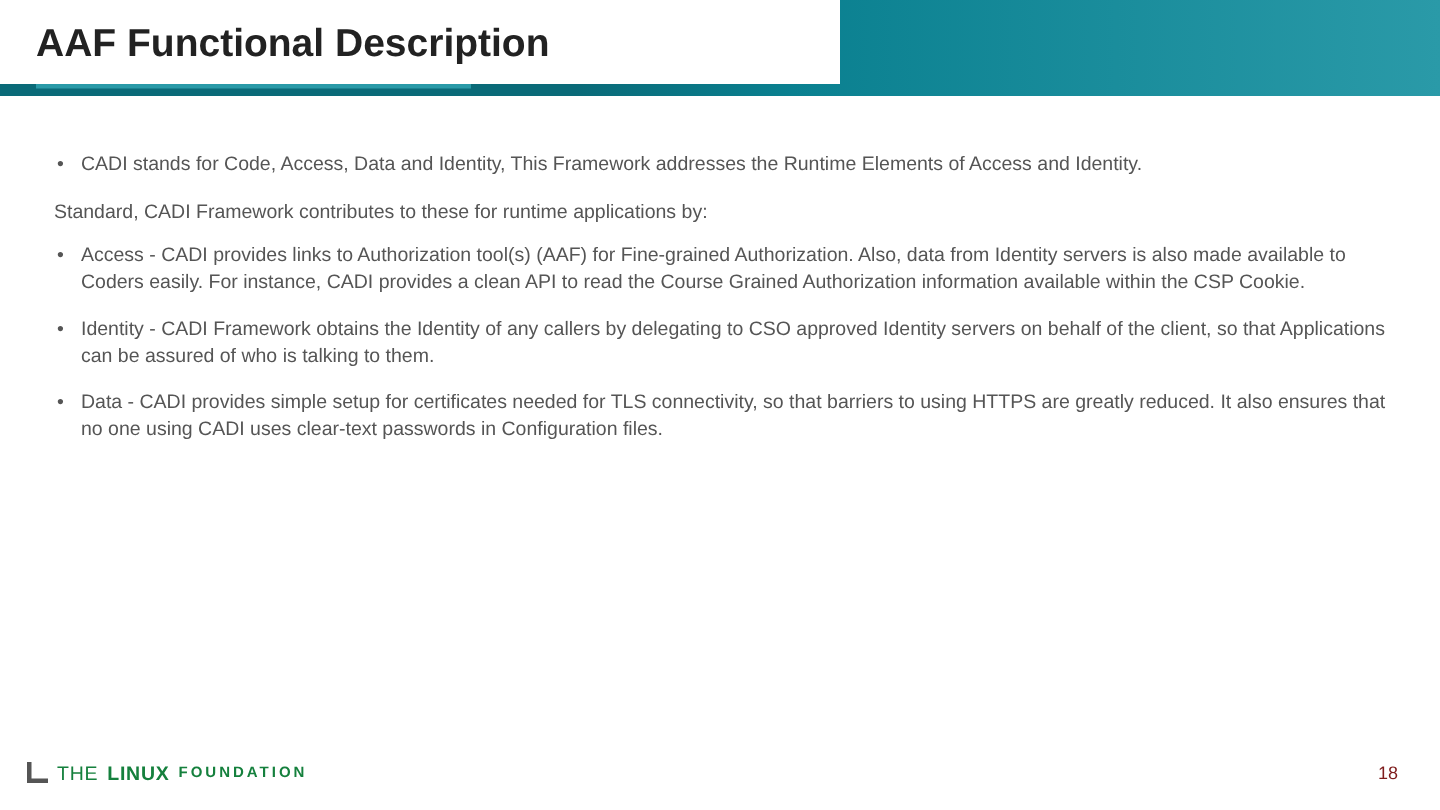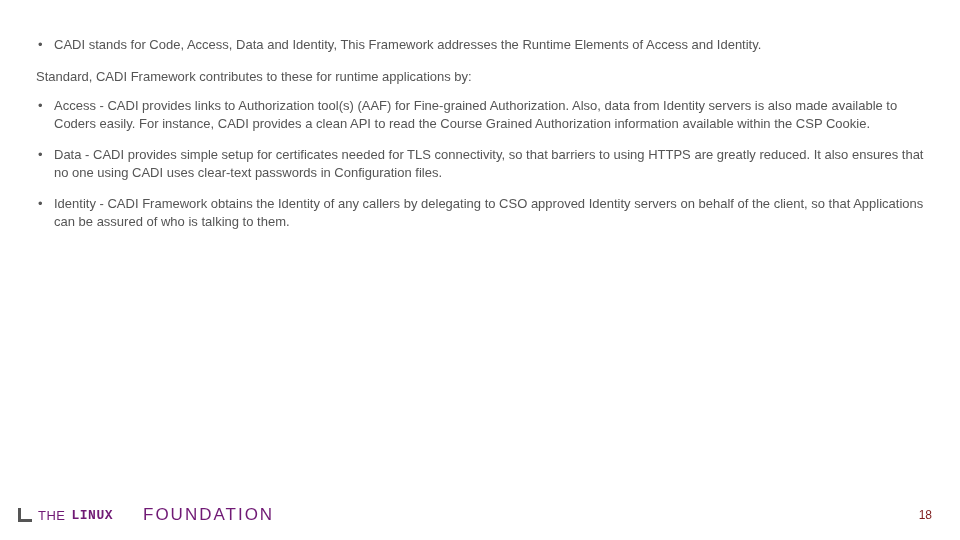--- a/index.html
+++ b/index.html
@@ -8,52 +8,58 @@
   .header-band { width: 100%; height: 64px; background: linear-gradient(90deg, #0a6a78 0%, #0a6a78 40%, #0a8090 55%, #2a9aa8 100%); position: relative; }
   .title-overlay { position: absolute; top: 0; left: 0; width: 560px; height: 56px; background: #fff; display: flex; align-items: center; padding-left: 24px; }
   .title-overlay h1 { font-size: 26px; font-weight: 700; color: #222; white-space: nowrap; }
   .title-underline { position: absolute; top: 56px; left: 24px; width: 290px; height: 3px; background: #2a9aa8; }
   .body { flex: 1; padding: 36px 34px 10px 36px; color: #555; font-size: 13px; line-height: 1.35; }
   .body ul { list-style: none; }
   .body ul.bullets > li { position: relative; padding-left: 18px; margin-bottom: 14px; }
   .body ul.bullets > li::before { content: "•"; position: absolute; left: 2px; top: 0; color: #555; }
   .body p.intro { margin: 14px 0 12px 0; }
   .footer { position: absolute; bottom: 0; left: 0; width: 100%; height: 44px; display: flex; align-items: center; justify-content: space-between; padding: 0 28px 6px 18px; }
-  .lf-logo { display: flex; align-items: center; gap: 6px; color: #701a75; font-size: 13px; letter-spacing: 0.5px; }
+  .lf-logo { display: flex; align-items: center; gap: 6px; color: #15803d; font-size: 13px; letter-spacing: 0.5px; }
   .lf-mark { width: 14px; height: 14px; position: relative; }
   .lf-mark::before, .lf-mark::after { content: ""; position: absolute; background: #555; }
   .lf-mark::before { left: 0; top: 0; width: 3px; height: 14px; }
   .lf-mark::after { left: 0; bottom: 0; width: 14px; height: 3px; }
   .lf-text1 { font-weight: 400; }
-  .lf-text2 { font-weight: 700; font-family: Liberation Mono, monospace; }
-  .lf-text3 { font-weight: 400; letter-spacing: 2px; font-size: 17px; margin-left: 24px; }
+  .lf-text2 { font-weight: 700; }
+  .lf-text3 { font-weight: 700; letter-spacing: 2px; font-size: 10px; }
   .right-footer { display: flex; align-items: center; gap: 14px; }
   .onap-logo { display: flex; align-items: center; gap: 6px; }
   .onap-mark { width: 22px; height: 22px; position: relative; }
   .onap-mark svg { width: 22px; height: 22px; }
   .onap-text { display: flex; flex-direction: column; line-height: 1; }
   .onap-text .big { font-size: 14px; font-weight: 700; color: #333; letter-spacing: 0.5px; }
   .onap-text .small { font-size: 5px; color: #666; letter-spacing: 0.3px; }
   .page-num { font-size: 12px; color: #7f1d1d; }
 </style>
 </head>
 <body>
 
 <div class="slide">
 
+  <div class="header-band">
+    <div class="title-overlay">
+      <h1>AAF Functional Description</h1>
+    </div>
+    <div class="title-underline"></div>
+  </div>
 
   <div class="body">
     <ul class="bullets">
       <li>CADI stands for Code, Access, Data and Identity, This Framework addresses the Runtime Elements of Access and Identity.</li>
     </ul>
     <p class="intro">Standard, CADI Framework contributes to these for runtime applications by:</p>
     <ul class="bullets">
       <li>Access - CADI provides links to Authorization tool(s) (AAF) for Fine-grained Authorization. Also, data from Identity servers is also made available to Coders easily. For instance, CADI provides a clean API to read the Course Grained Authorization information available within the CSP Cookie.</li>
+      <li>Identity - CADI Framework obtains the Identity of any callers by delegating to CSO approved Identity servers on behalf of the client, so that Applications can be assured of who is talking to them.</li>
       <li>Data - CADI provides simple setup for certificates needed for TLS connectivity, so that barriers to using HTTPS are greatly reduced. It also ensures that no one using CADI uses clear-text passwords in Configuration files.</li>
-      <li>Identity - CADI Framework obtains the Identity of any callers by delegating to CSO approved Identity servers on behalf of the client, so that Applications can be assured of who is talking to them.</li>
     </ul>
   </div>
 
   <div class="footer">
     <div class="lf-logo">
       <span class="lf-mark"></span>
       <span class="lf-text1">THE</span>
       <span class="lf-text2">LINUX</span>
       <span class="lf-text3">FOUNDATION</span>
     </div>

